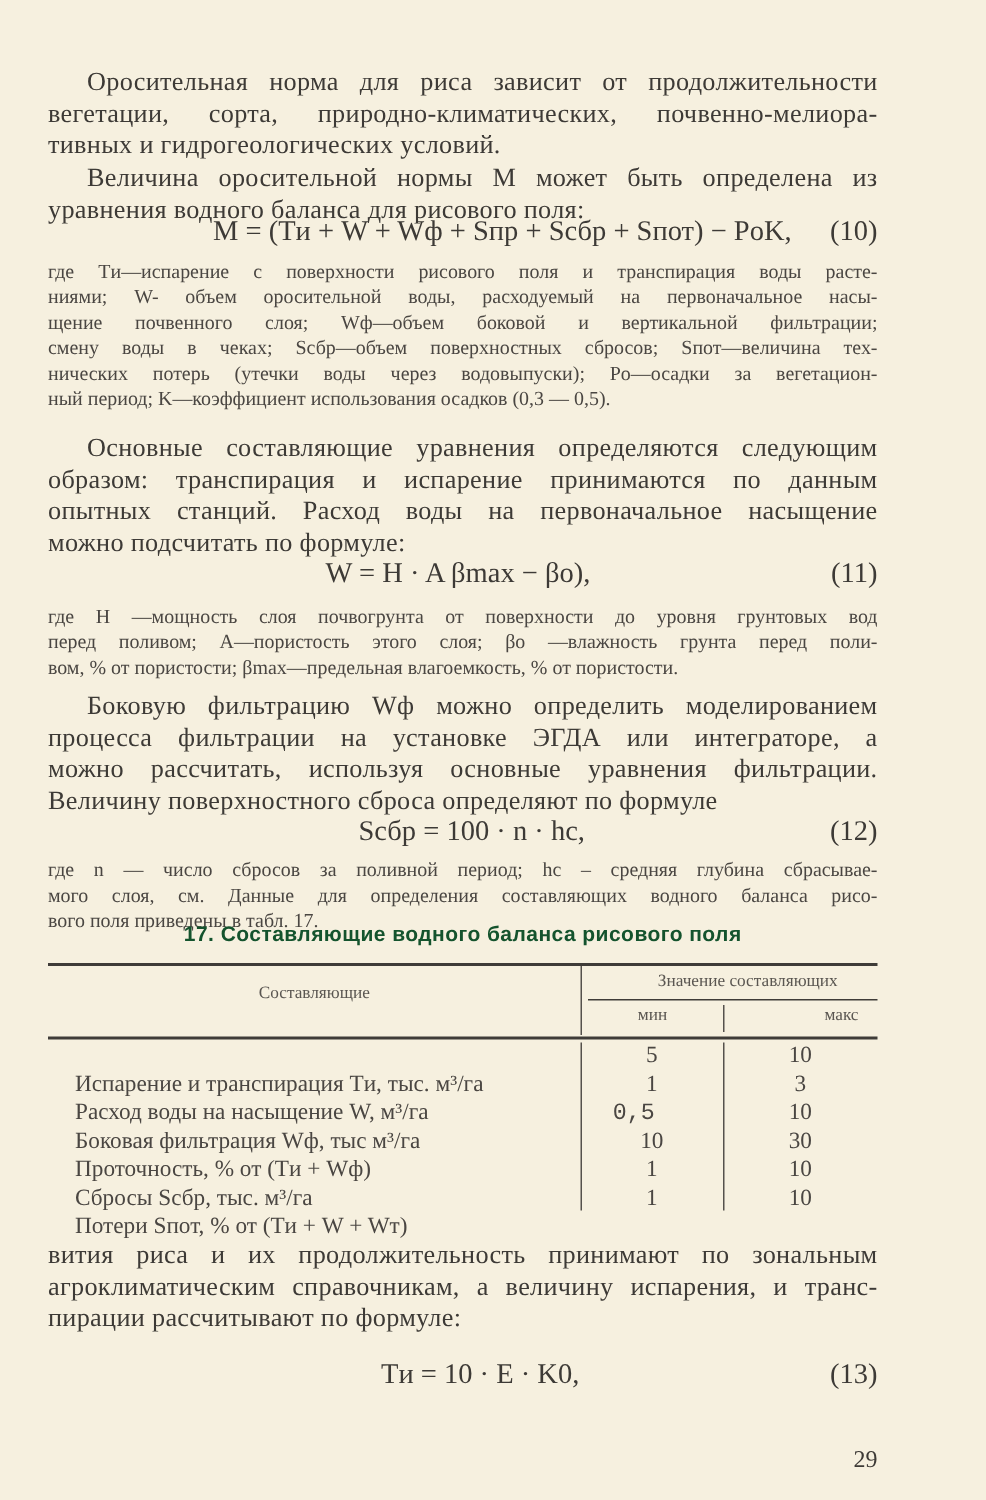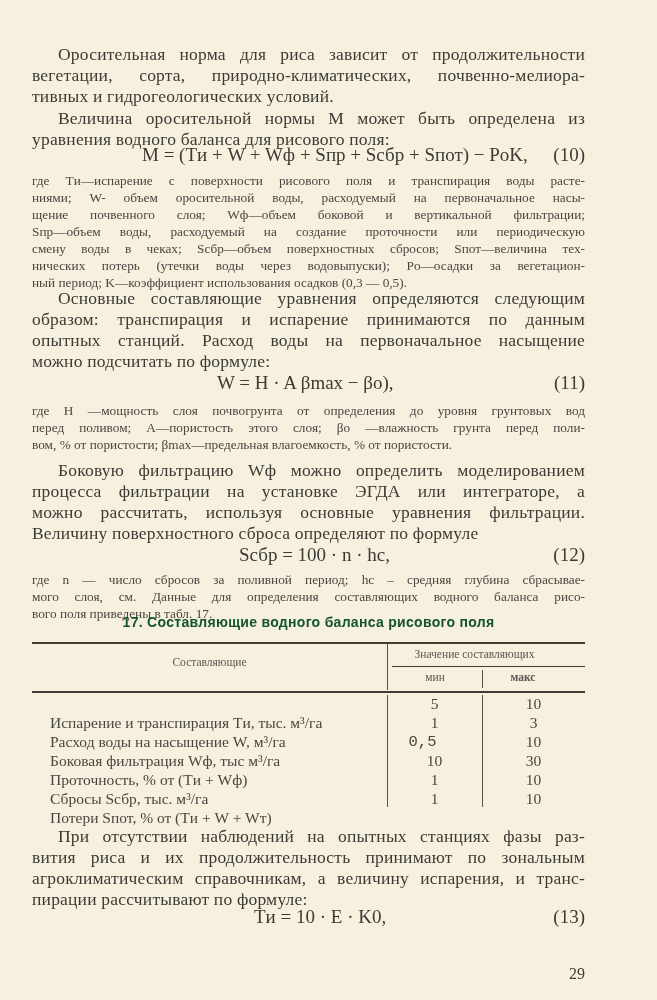--- a/index.html
+++ b/index.html
@@ -72,40 +72,39 @@
 
   <div class="formula" style="top:144px;">
     <span class="expr" style="left:110px;">M = (Tи + W + Wф + Sпр + Sсбр + Sпот) − PоK,</span>
     <span class="num">(10)</span>
   </div>
 
   <div class="small" style="top:172px;">
     <span class="line">где Tи—испарение с поверхности рисового поля и транспирация воды расте-</span>
     <span class="line">ниями; W- объем оросительной воды, расходуемый на первоначальное насы-</span>
     <span class="line">щение почвенного слоя; Wф—объем боковой и вертикальной фильтрации;</span>
-    <span class="line">Sпр—объем воды, расходуемый на создание проточности или периодическую</span>
     <span class="line">смену воды в чеках; Sсбр—объем поверхностных сбросов; Sпот—величина тех-</span>
     <span class="line">нических потерь (утечки воды через водовыпуски); Pо—осадки за вегетацион-</span>
     <span class="line last">ный период; K—коэффициент использования осадков (0,3 — 0,5).</span>
   </div>
 
   <div class="para" style="top:288px;">
     <span class="line indent">Основные составляющие уравнения определяются следующим</span>
     <span class="line">образом: транспирация и испарение принимаются по данным</span>
     <span class="line">опытных станций. Расход воды на первоначальное насыщение</span>
     <span class="line last">можно подсчитать по формуле:</span>
   </div>
 
   <div class="formula" style="top:372px;">
     <span class="expr" style="left:185px;">W = H · A βmax − βo),</span>
     <span class="num">(11)</span>
   </div>
 
   <div class="small" style="top:402px;">
-    <span class="line">где H —мощность слоя почвогрунта от определения до уровня грунтовых вод</span>
+    <span class="line">где H —мощность слоя почвогрунта от поверхности до уровня грунтовых вод</span>
     <span class="line">перед поливом; A—пористость этого слоя; βo —влажность грунта перед поли-</span>
     <span class="line last">вом, % от пористости; βmax—предельная влагоемкость, % от пористости.</span>
   </div>
 
   <div class="para" style="top:460px;">
     <span class="line indent">Боковую фильтрацию Wф можно определить моделированием</span>
     <span class="line">процесса фильтрации на установке ЭГДА или интеграторе, а</span>
     <span class="line">можно рассчитать, используя основные уравнения фильтрации.</span>
     <span class="line last">Величину поверхностного сброса определяют по формуле</span>
   </div>
@@ -120,25 +119,25 @@
     <span class="line">мого слоя, см. Данные для определения составляющих водного баланса рисо-</span>
     <span class="line last">вого поля приведены в табл. 17.</span>
   </div>
 
   <div class="tbl-title">17. Составляющие водного баланса рисового поля</div>
 
   <div class="tbl">
     <div class="hr" style="top:4px; width:553px;"></div>
     <div class="vr" style="left:355px; top:6px; height:46px;"></div>
     <div class="th" style="left:0; width:355px; top:18px;">Составляющие</div>
-    <div class="th" style="left:344px; width:197px; top:10px;">Значение составляющих</div>
+    <div class="th" style="left:368px; width:197px; top:10px;">Значение составляющих</div>
     <div class="hr" style="top:28px; left:360px; width:193px; height:1px;"></div>
     <div class="vr" style="left:450px; top:32px; height:18px;"></div>
     <div class="th" style="left:356px; width:94px; top:33px;">мин</div>
-    <div class="th" style="left:440px; width:102px; top:33px;font-weight:bold;">макс</div>
+    <div class="th" style="left:478px; width:102px; top:33px;">макс</div>
     <div class="hr" style="top:53px; width:553px;"></div>
 
     <div class="vr" style="left:355px; top:57px; height:112px;"></div>
     <div class="vr" style="left:450px; top:57px; height:112px;"></div>
 
     <div class="row" style="top:57px;">
       <span class="c0">Испарение и транспирация Tи, тыс. м³/га</span>
       <span class="c1" style="left:355px; width:95px;">5</span>
       <span class="c2" style="left:450px; width:103px;">10</span>
     </div>
@@ -163,21 +162,20 @@
       <span class="c2" style="left:450px; width:103px;">10</span>
     </div>
     <div class="row" style="top:152px;">
       <span class="c0">Потери Sпот, % от (Tи + W + Wт)</span>
       <span class="c1" style="left:355px; width:95px;">1</span>
       <span class="c2" style="left:450px; width:103px;">10</span>
     </div>
   </div>
 
   <div class="para" style="top:826px;">
-    <span class="line indent">При отсутствии наблюдений на опытных станциях фазы раз-</span>
     <span class="line">вития риса и их продолжительность принимают по зональным</span>
     <span class="line">агроклиматическим справочникам, а величину испарения, и транс-</span>
     <span class="line last">пирации рассчитывают по формуле:</span>
   </div>
 
   <div class="formula" style="top:906px;">
     <span class="expr" style="left:222px;">Tи = 10 · E · K0,</span>
     <span class="num">(13)</span>
   </div>
 

